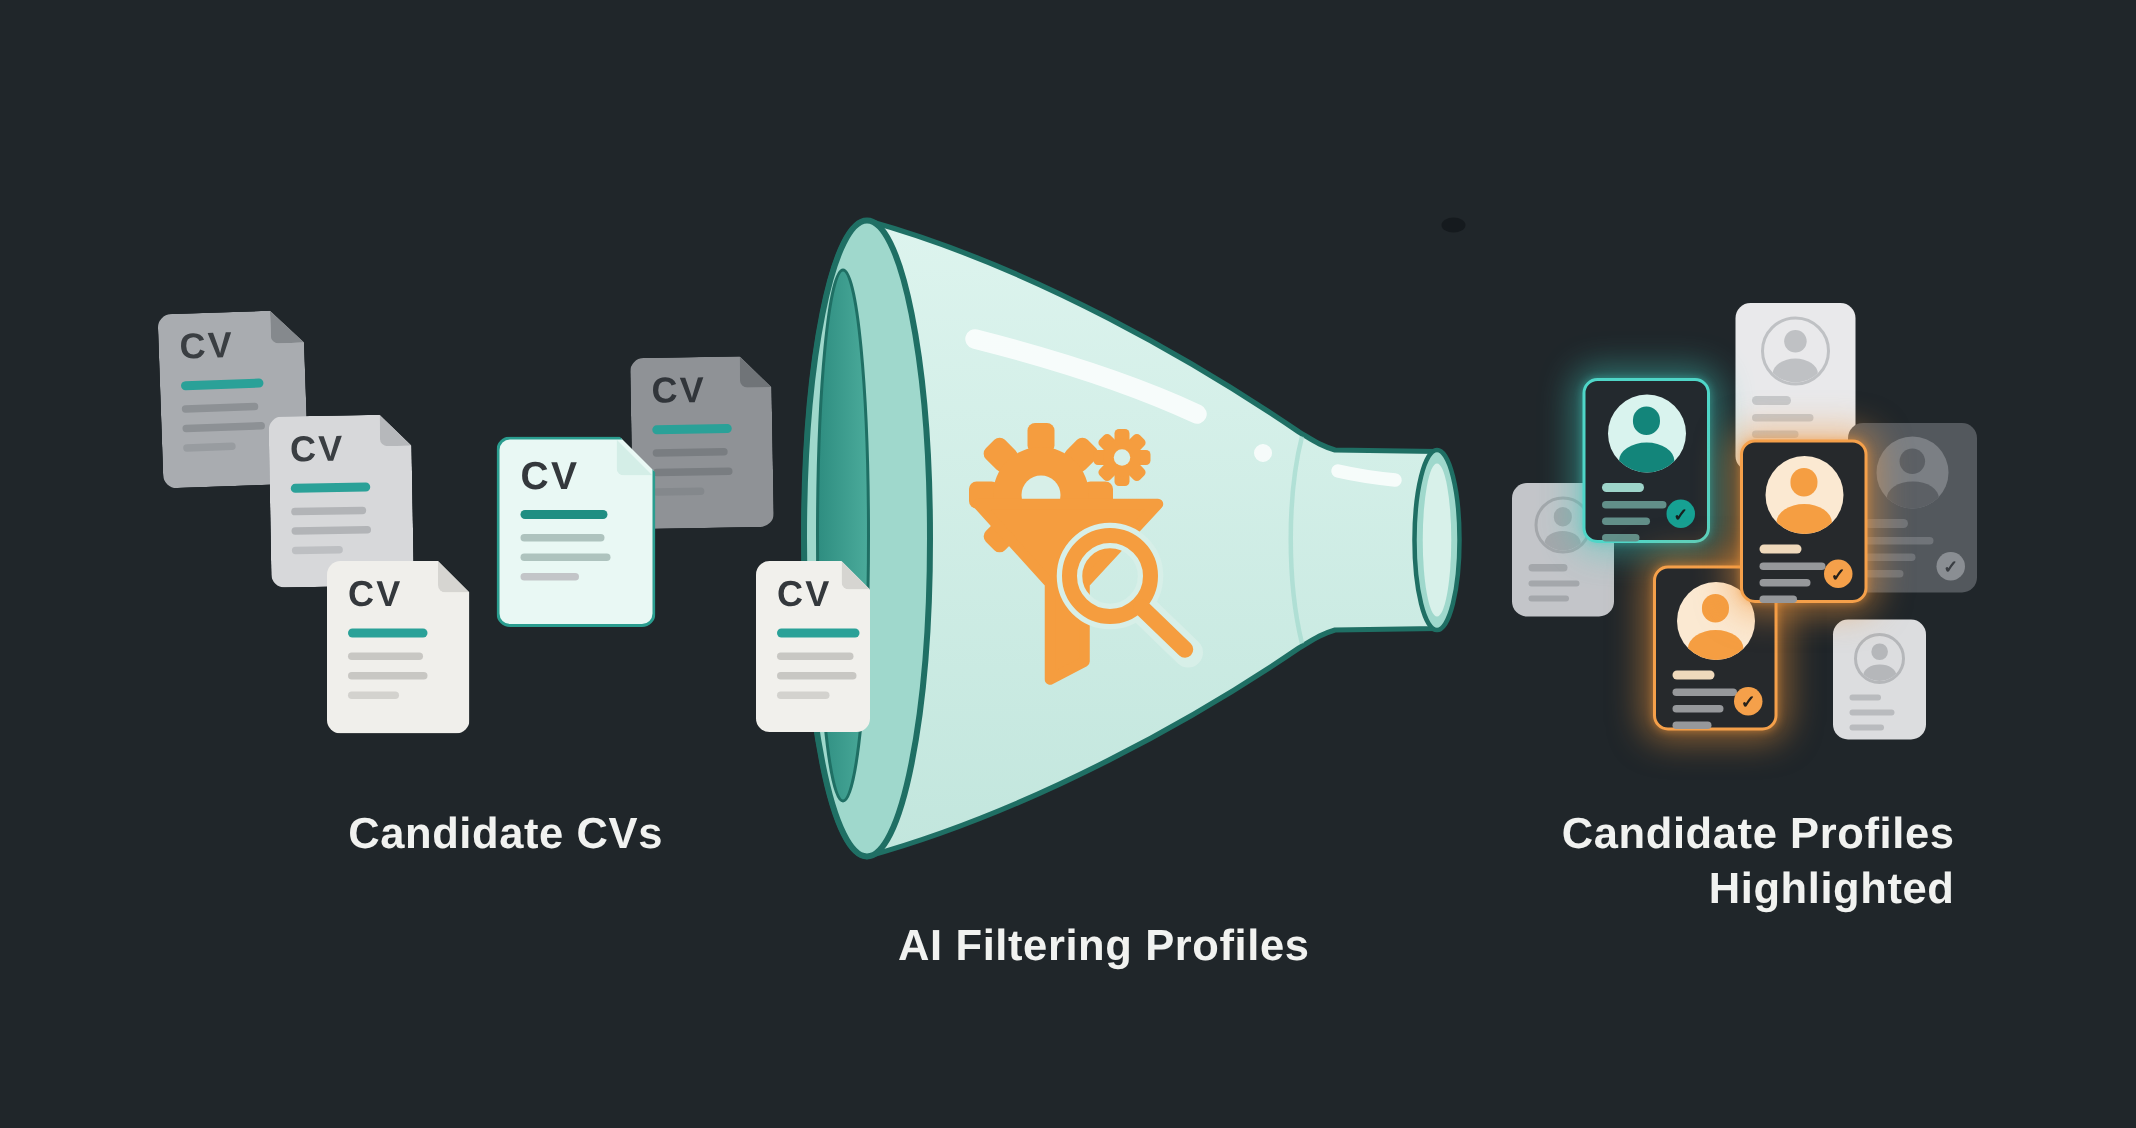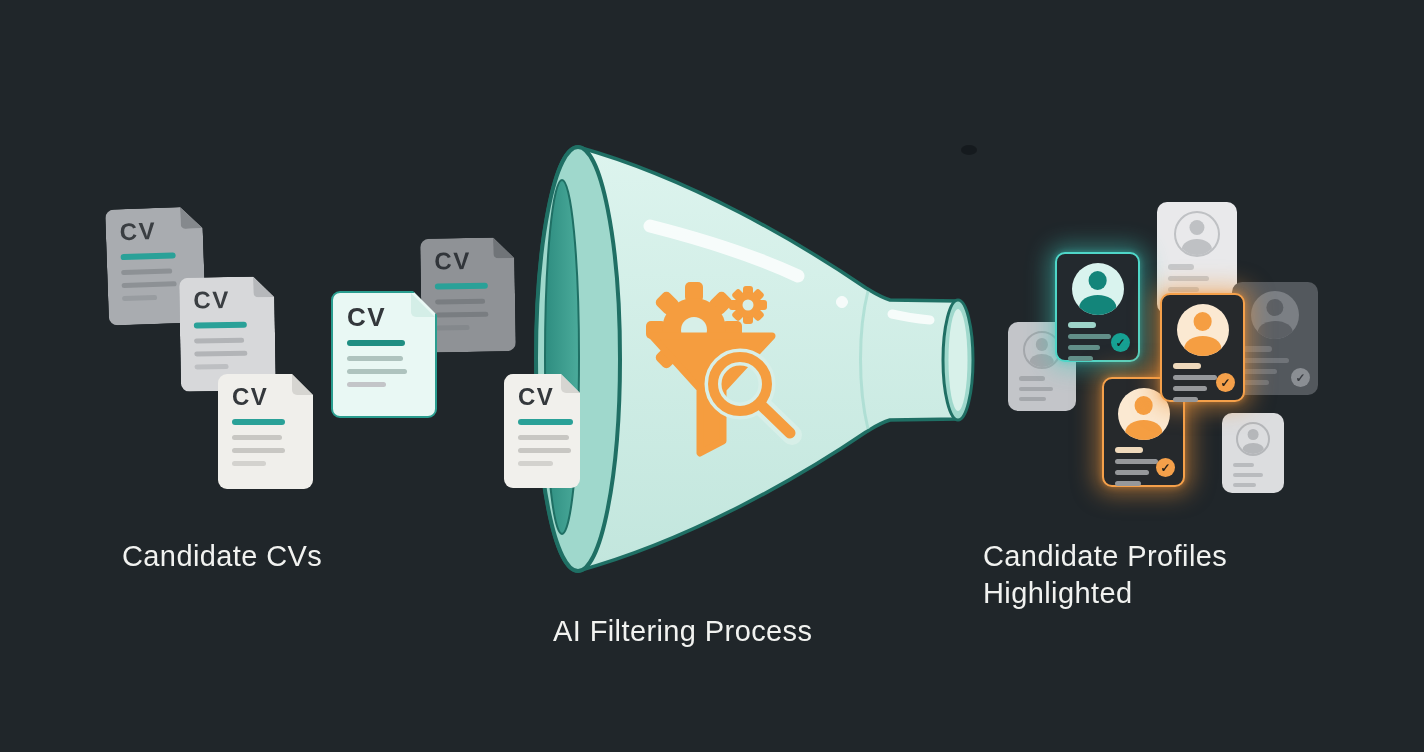--- a/index.html
+++ b/index.html
@@ -54,22 +54,22 @@
   .f-crease{fill:none;stroke:var(--rim);stroke-width:3;opacity:.65;}
   .shine{fill:none;stroke:#FFFFFF;stroke-linecap:round;opacity:.8;}
   .orange-fill{fill:var(--orange);}
   .orange-stroke{fill:none;stroke:var(--orange);}
   .mint-fill{fill:var(--iconbg);}
   .mint-stroke{fill:none;stroke:var(--iconbg);}
   .s-body1{stop-color:var(--body1);} .s-body2{stop-color:var(--body2);}
   .s-hole1{stop-color:var(--hole1);} .s-hole2{stop-color:var(--hole2);}
   
   .label{
-    position:absolute;width:320px;text-align:left;color:var(--text);
-    font-size:29px;font-weight:400;letter-spacing:.4px;z-index:8;line-height:37px;
+    position:absolute;width:320px;text-align:right;color:var(--text);
+    font-size:29px;font-weight:700;letter-spacing:.4px;z-index:8;line-height:37px;
   }
 </style>
 </head>
 <body>
 
 <div id="canvas">
 
   <div class="layer">
       <div class="cv-doc" style="left: 107px; top: 208px; width: 97px; height: 116px; z-index: 1; background: rgb(169, 172, 176); transform: rotate(-2deg); clip-path: polygon(0px 0px, calc(100% - 22px) 0px, 100% 22px, 100% 100%, 0px 100%);">
         <div class="fold" style="width: 22px; height: 22px; background: rgb(133, 137, 141);"></div>
@@ -272,18 +272,18 @@
           <div class="p-line" style="width: 46%; height: 6px; background: rgb(239, 217, 188);"></div>
           <div class="p-line" style="width: 74%; height: 5px; background: rgb(150, 152, 155);"></div>
           <div class="p-line" style="width: 56%; height: 5px; background: rgb(150, 152, 155);"></div>
           <div class="p-line" style="width: 42%; height: 5px; background: rgb(150, 152, 155);"></div>
         </div>
         <div class="badge" style="background: rgb(245, 160, 74); color: rgb(39, 33, 26);">✓</div>
       </div>
     </div>
 
   <div class="label" style="left:122px;top:538px;">Candidate CVs</div>
-  <div class="label" style="left:553px;top:613px;">AI Filtering Process</div>
+  <div class="label" style="left:553px;top:613px;">AI Filtering Profiles</div>
   <div class="label" style="left:983px;top:538px;">
     <div>Candidate Profiles</div>
     <div>Highlighted</div>
   </div>
 </div>
 
 </body></html>

